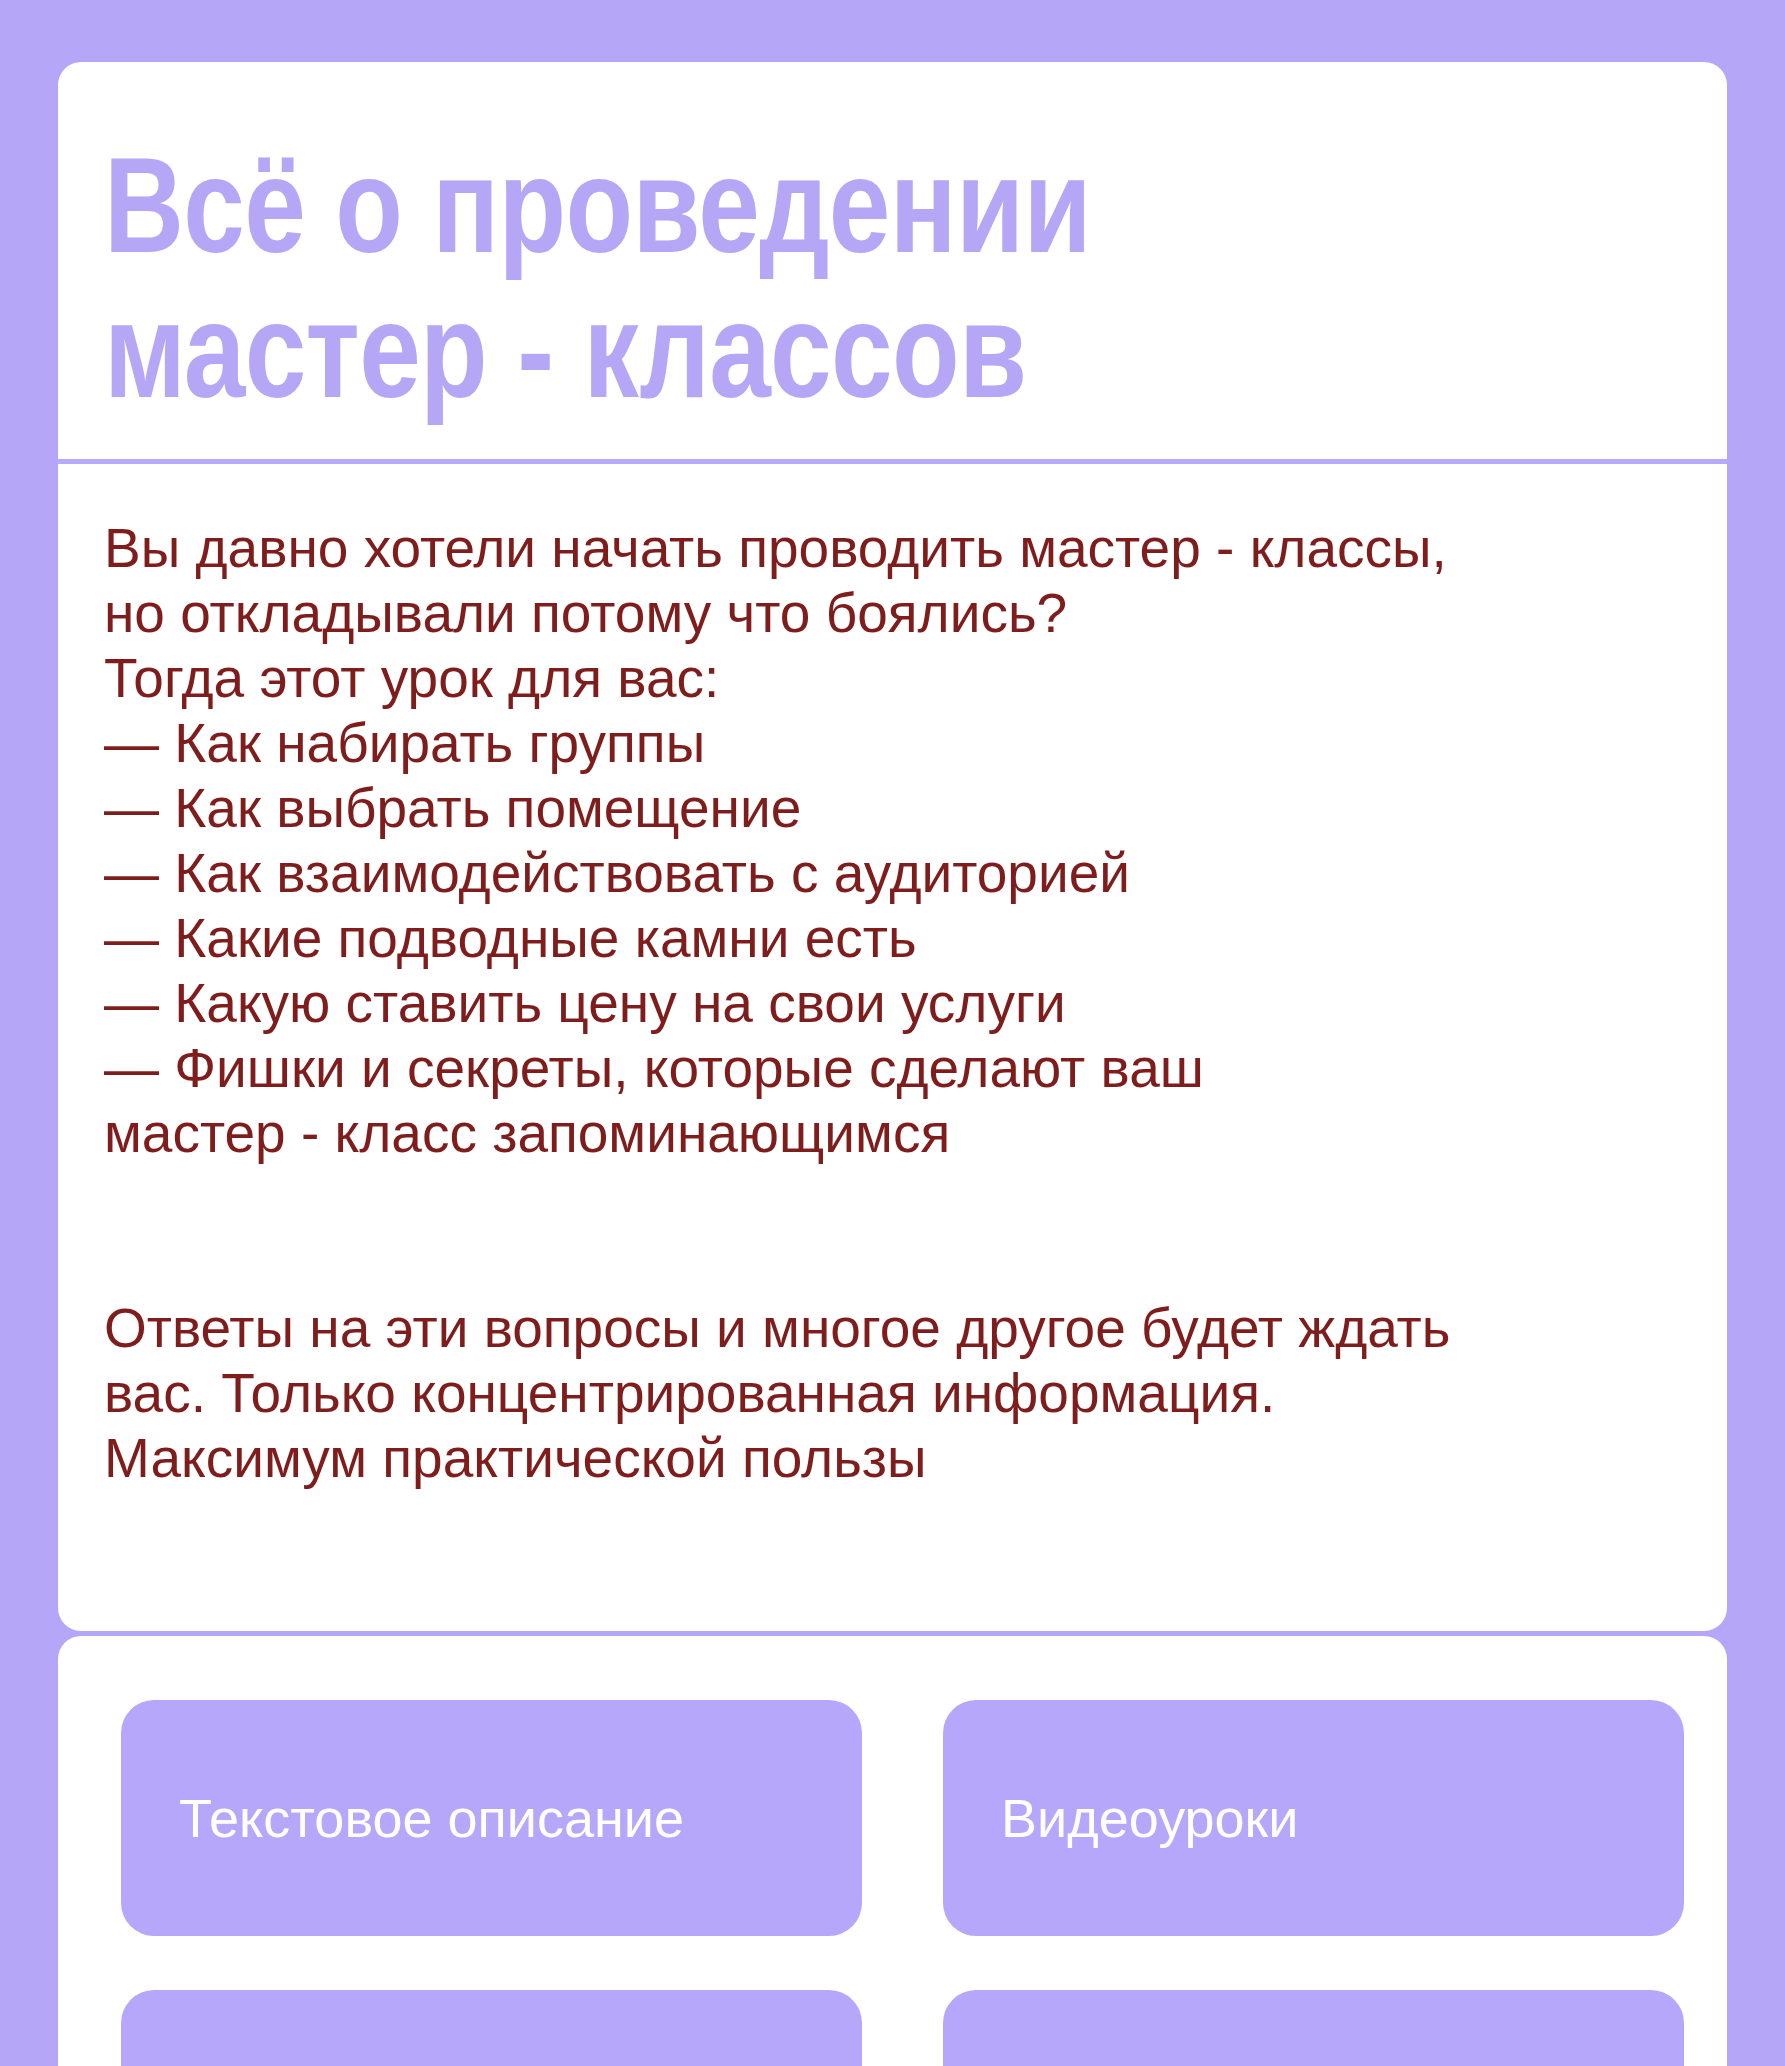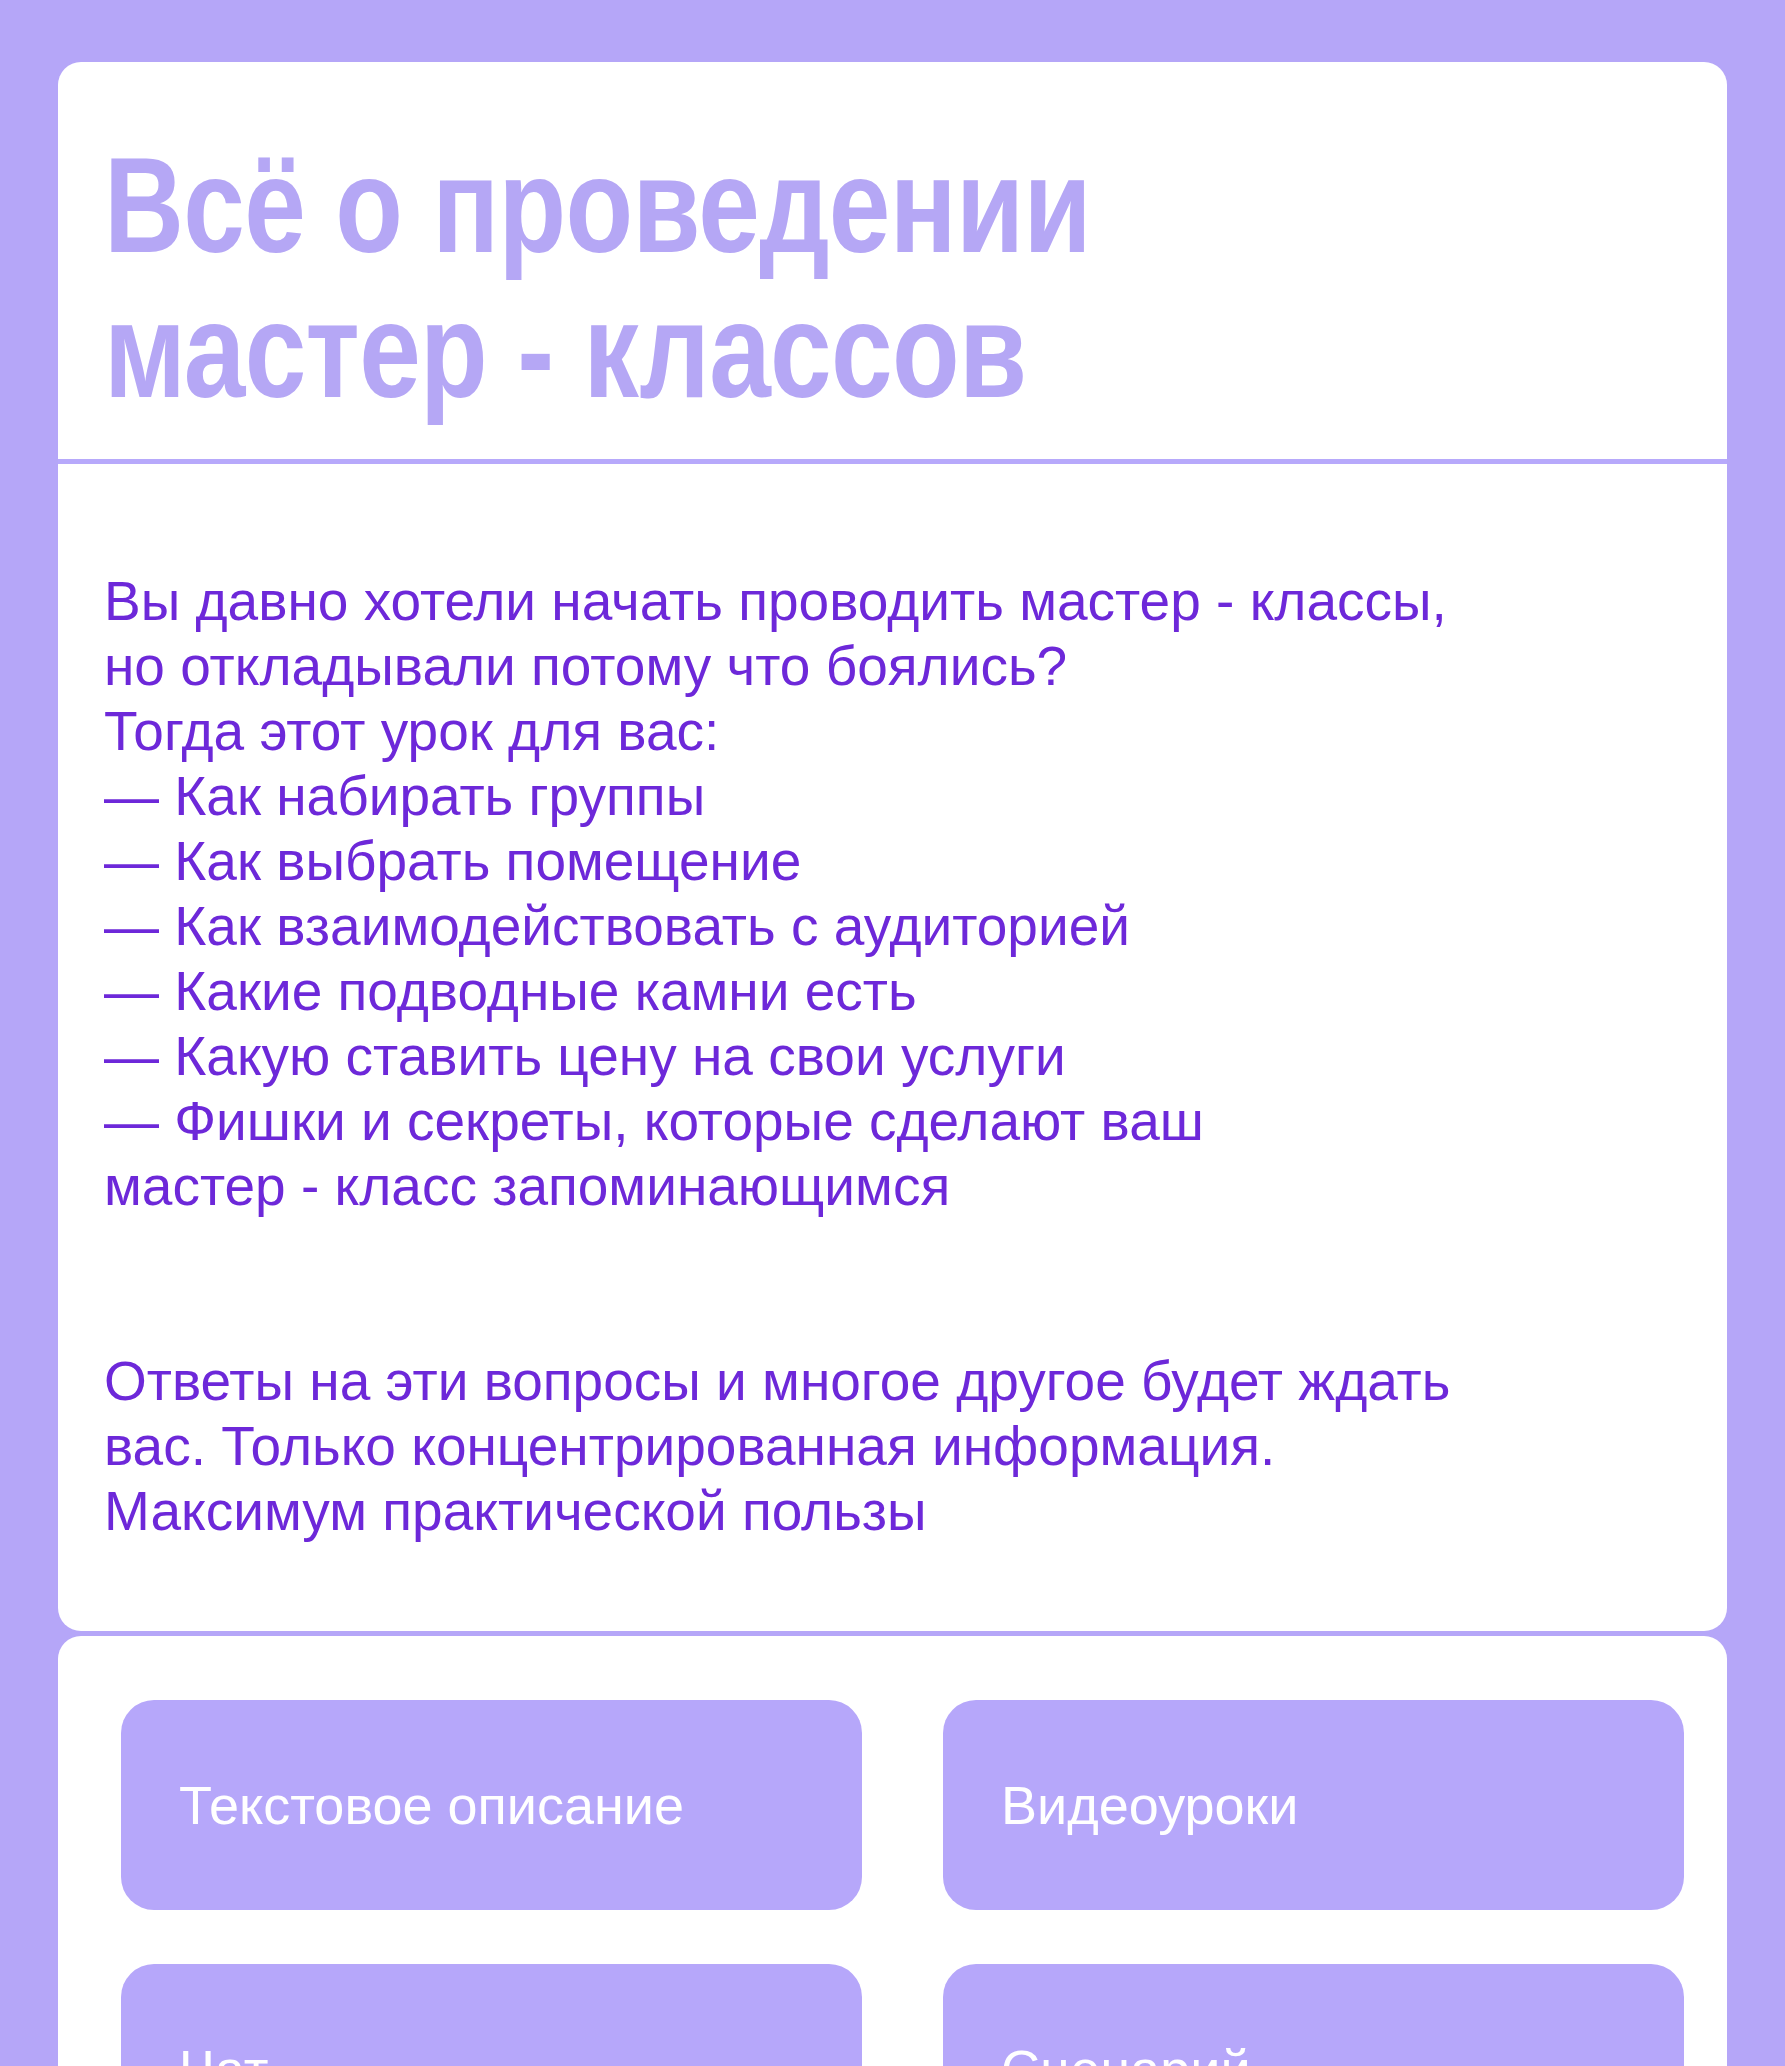--- a/index.html
+++ b/index.html
@@ -41,41 +41,41 @@
     letter-spacing: -0.8px;
     transform: scaleX(0.82);
     transform-origin: left top;
   }
   .divider {
     height: 5.4px;
     background: #B7A9FB;
     margin: 36px -66px 0 -66px;
   }
   .description {
-    margin: 105px 0 0 0;
+    margin: 52px 0 0 0;
     font-size: 55px;
     line-height: 65px;
     font-weight: 400;
-    color: #6d28d9;
+    color: #7f1d1d;
     white-space: pre-line;
   }
   .card-bottom {
     flex: 1;
     padding: 64px 43px 0 63px;
     display: flex;
     flex-direction: column;
   }
   .btn-grid {
     display: grid;
     grid-template-columns: 1fr 1fr;
     column-gap: 81px;
     row-gap: 54px;
   }
   .chip {
-    height: 210px;
+    height: 236px;
     border-radius: 33px;
     background: #B6A7FA;
     color: #FFFFFF;
     font-size: 54px;
     display: flex;
     align-items: center;
     padding: 0 58px;
     box-sizing: border-box;
     cursor: pointer;
   }

